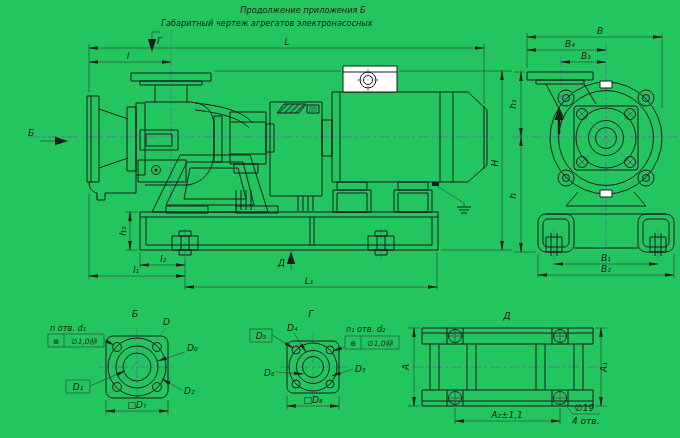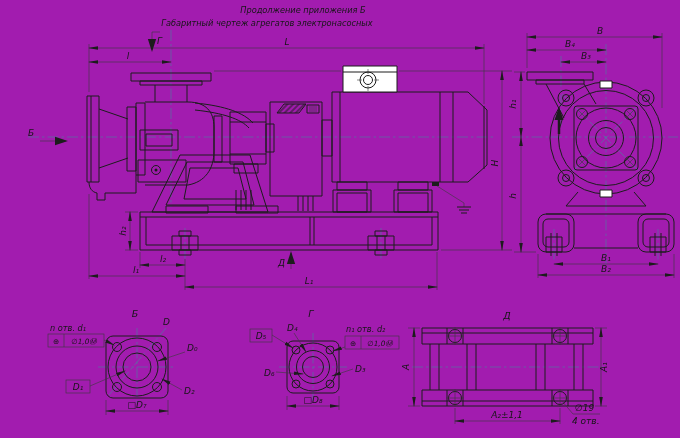--- a/index.html
+++ b/index.html
@@ -1,16 +1,16 @@
 <!DOCTYPE html>
 <html><head>
 <meta charset="utf-8">
 <style>
   html,body{margin:0;padding:0;background:#fff}
-  .wrap{width:680px;height:438px;background:#a21caf;overflow:hidden}
+  .wrap{width:680px;height:438px;background:#22c55e;overflow:hidden}
   svg{display:block}
   .ol{fill:none;stroke:#1c1c1c;stroke-width:1;stroke-linejoin:round}
   .olw{fill:#fff;stroke:#1c1c1c;stroke-width:1;stroke-linejoin:round}
   .olf{fill:#1c1c1c;stroke:none}
   .thin{fill:none;stroke:#3a3a3a;stroke-width:.6}
   .dim{fill:none;stroke:#3a3a3a;stroke-width:.6}
   .cl{fill:none;stroke:#5c6da1;stroke-width:.75;stroke-dasharray:11 3 2.5 3}
   text{font-family:"DejaVu Sans",sans-serif;font-style:italic;fill:#161616;font-size:9px}
   .t8{font-size:8.2px}.t75{font-size:7.3px}.t95{font-size:9.5px}
   .mid{text-anchor:middle}

